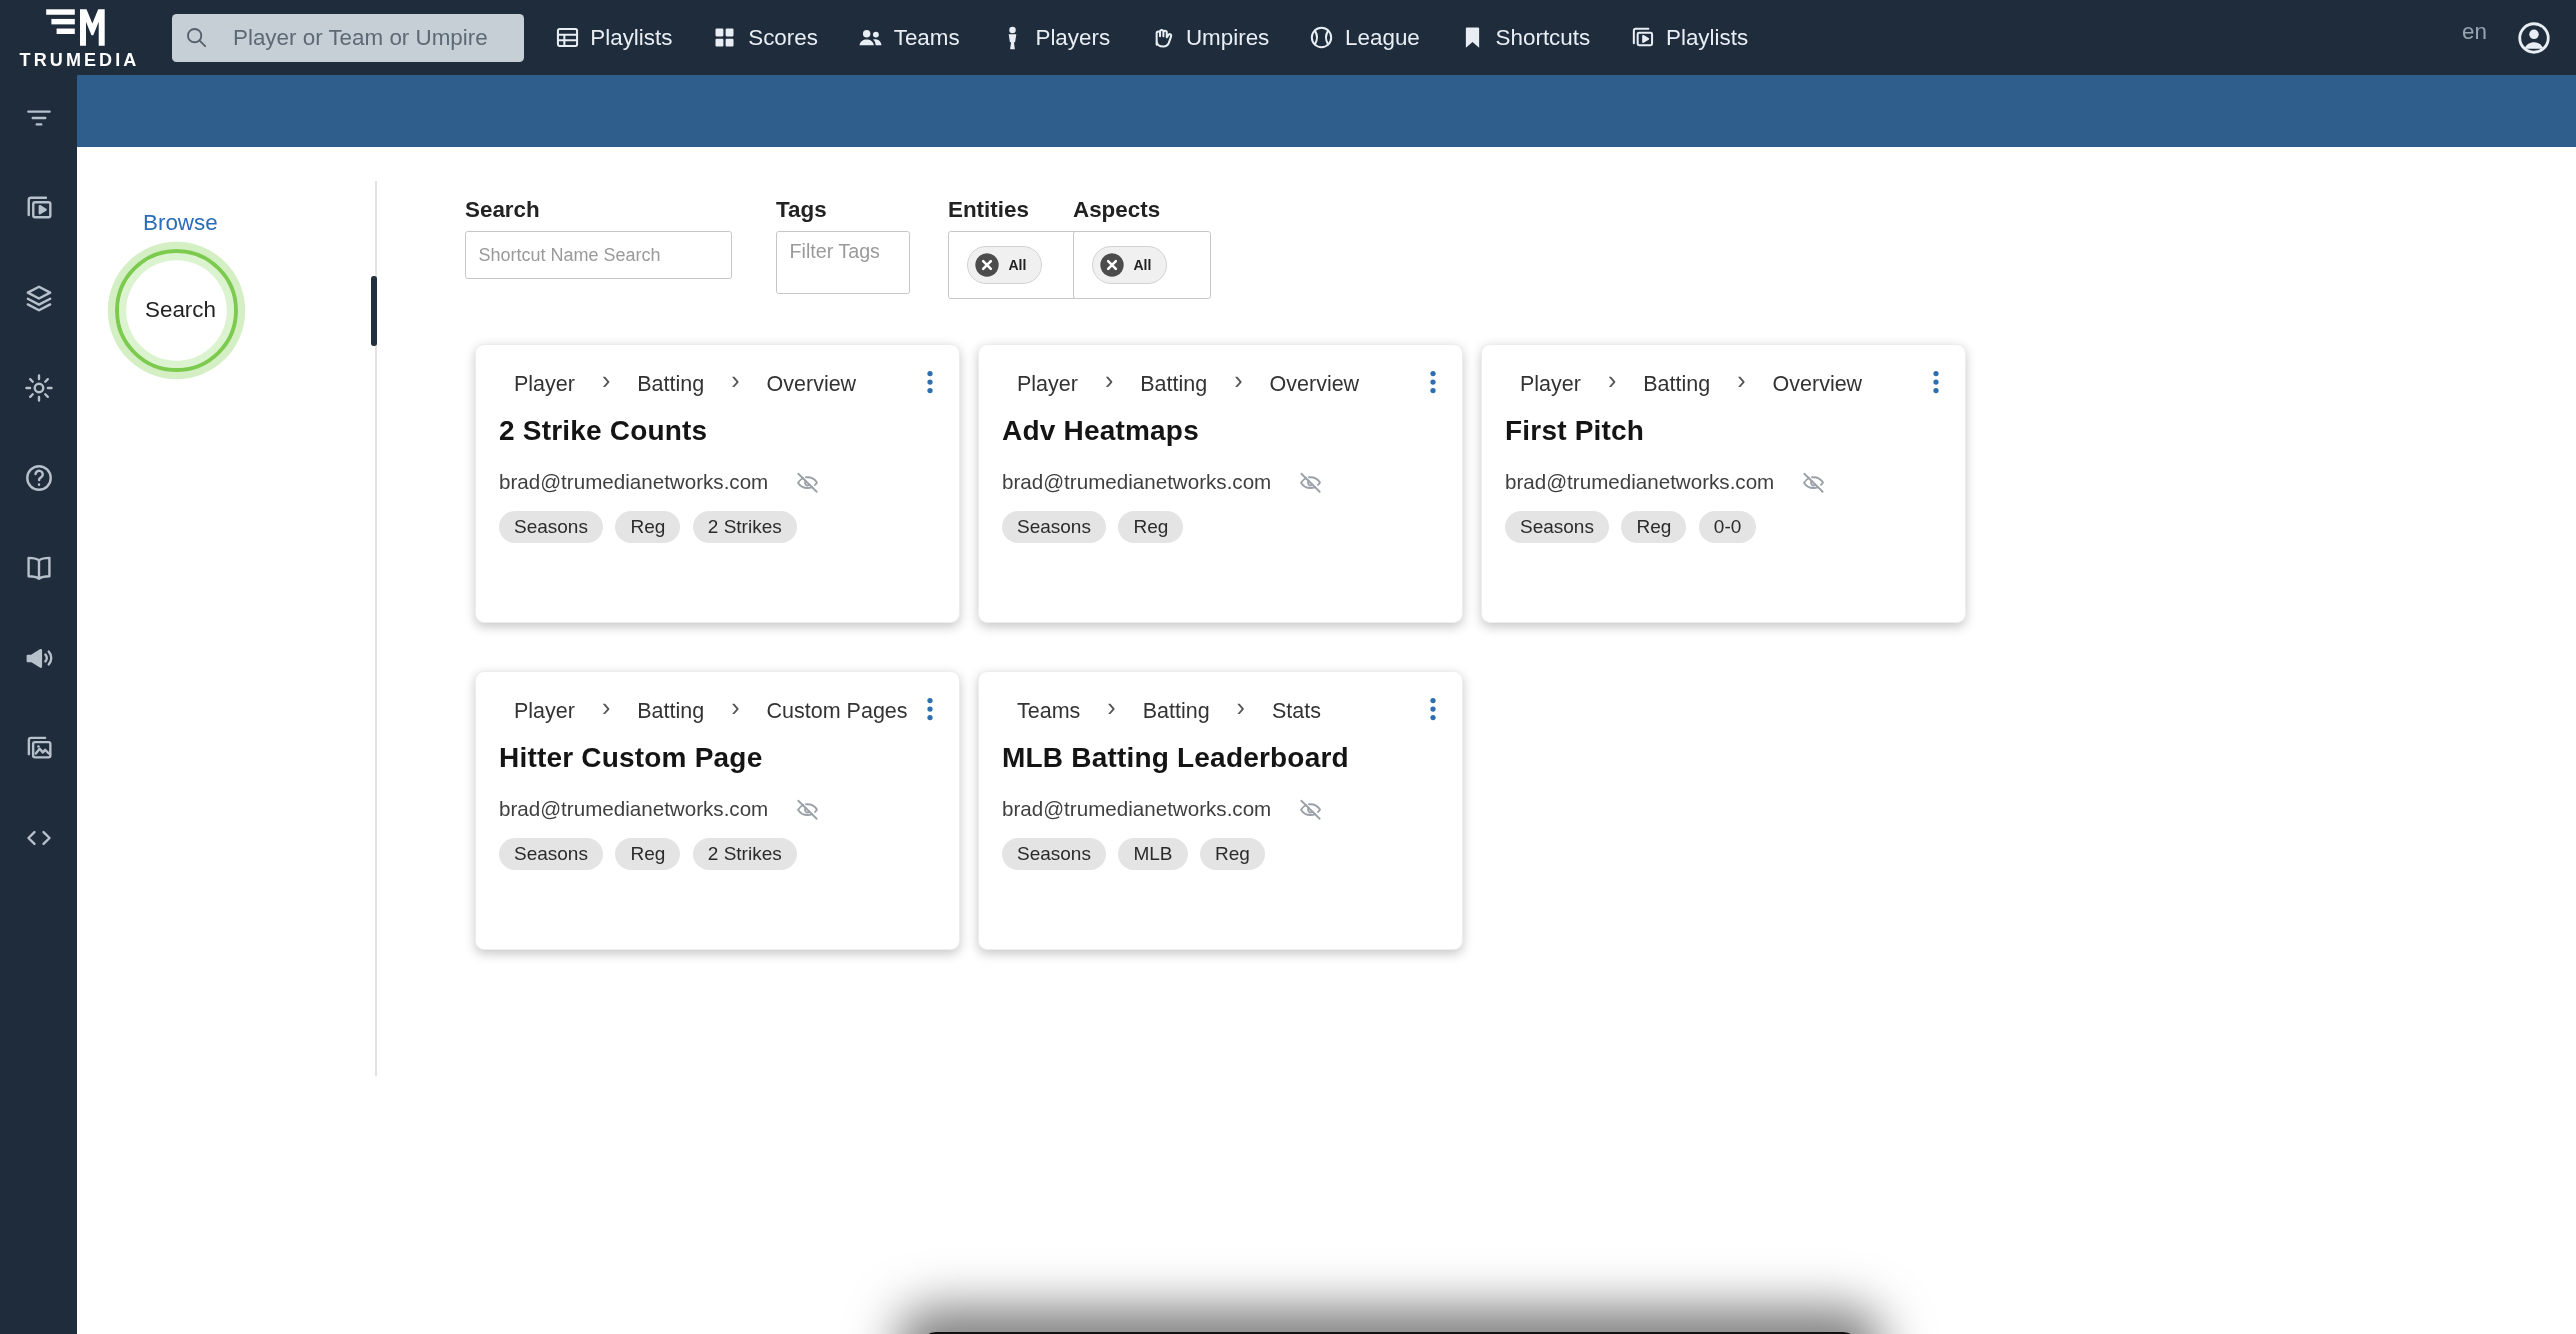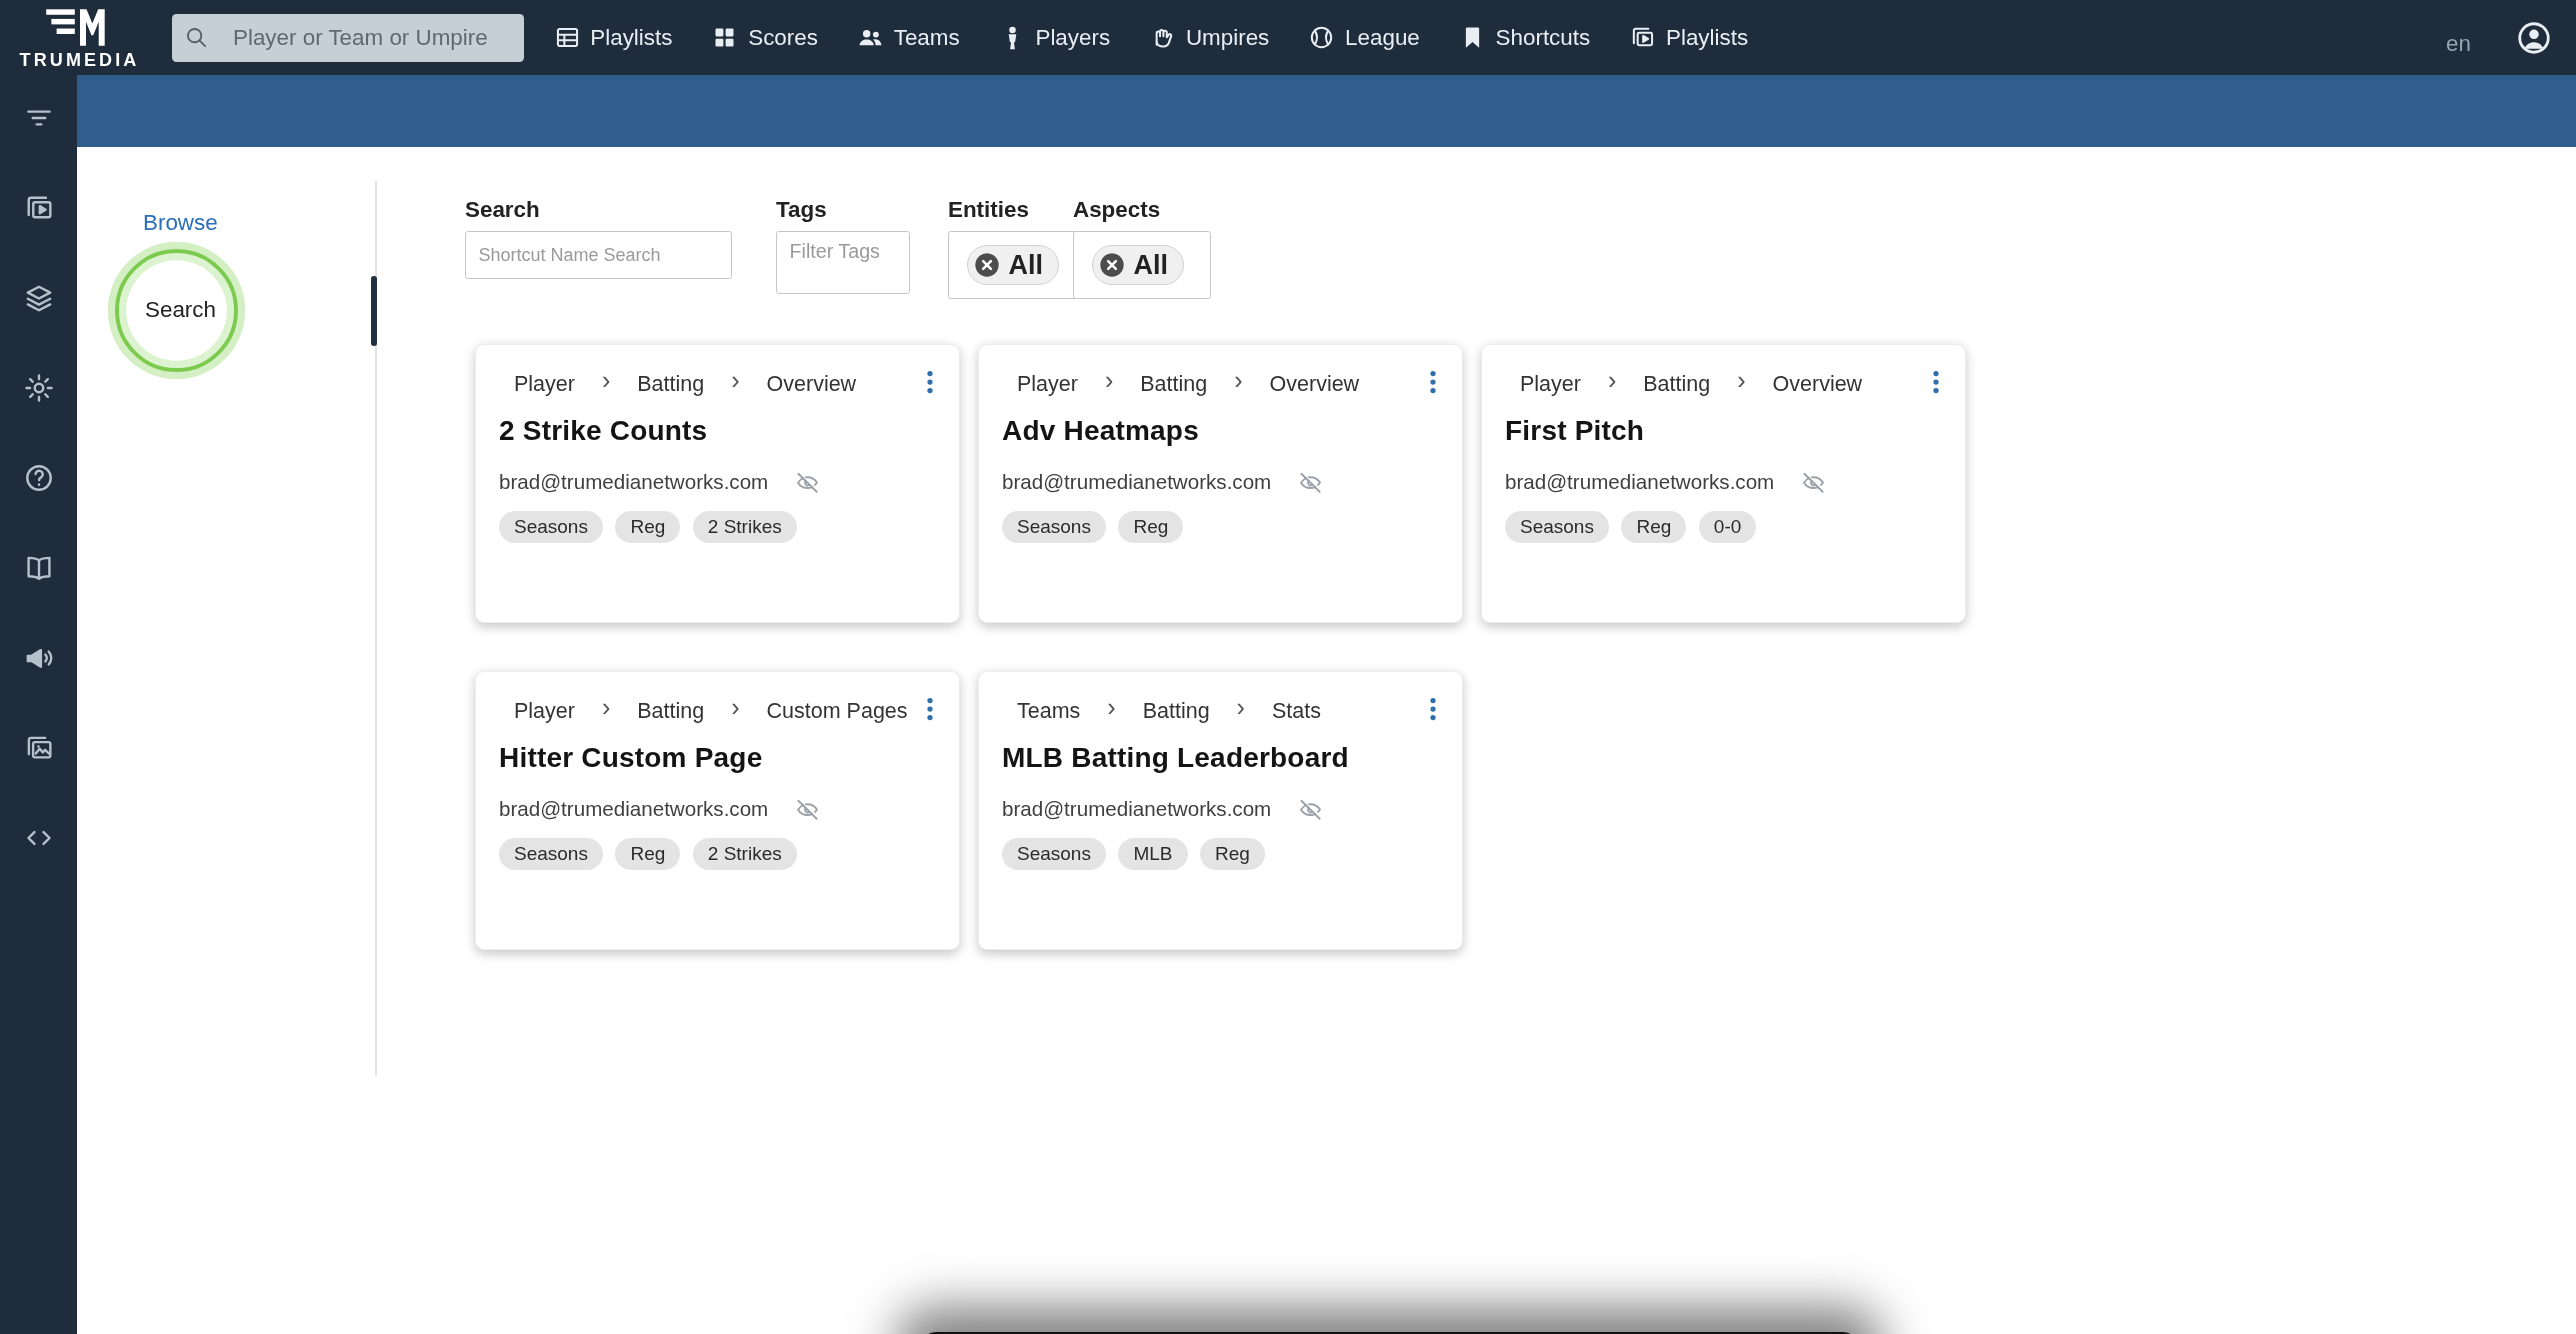--- a/index.html
+++ b/index.html
@@ -19,21 +19,21 @@
   .brand-mark{width:70px;height:39px;}
   .brand-text{color:#fff;font-size:18px;font-weight:bold;letter-spacing:3.1px;}
   .top-search{margin-left:12.5px;width:352px;height:48px;background:#c7cfd6;border-radius:4.5px;display:flex;align-items:center;padding:0 12.5px;gap:24px;}
   .top-search .sicon{width:25px;height:25px;color:#55616c;flex:none;}
   .top-search input{flex:1;background:transparent;border:none;outline:none;font-size:22.4px;color:#333;font-family:inherit;min-width:0;}
   .top-search input::placeholder{color:#5d6974;}
   .top-nav{display:flex;align-items:center;margin-left:30px;gap:39px;}
   .nav-item{display:flex;align-items:center;gap:9.8px;cursor:pointer;white-space:nowrap;}
   .nav-icon{width:27px;height:27px;color:#e8eef4;display:block;}
   .nav-label{color:#e8eef4;font-size:22.4px;}
-  .top-right{margin-left:auto;display:flex;align-items:flex-end;gap:44px;padding-right:23px;}
+  .top-right{margin-left:auto;display:flex;align-items:flex-start;gap:28px;padding-right:23px;}
   .lang{color:#97a5b1;font-size:22.4px;cursor:pointer;}
   .avatar{width:38px;height:38px;color:#e8eef4;cursor:pointer;}
 
   
   .bluebar{position:absolute;left:77px;top:75px;width:2499px;height:72px;background:var(--header-bar-bg);}
 
   
   .sidebar{position:absolute;left:0;top:75px;width:77px;height:1259px;background:var(--topbar-bg);display:flex;flex-direction:column;align-items:center;padding-top:21.5px;gap:47px;z-index:5;}
   .side-item{width:43px;height:43px;display:flex;align-items:center;justify-content:center;color:#b6c1cb;cursor:pointer;}
   .side-icon{width:32px;height:32px;display:block;}
@@ -54,21 +54,21 @@
   .finput input::placeholder{color:#9a9a9a;}
   #f-search{left:388px;top:50px;width:267px;}
   #f-tags{left:699px;top:50px;width:134px;}
   #f-tags .finput{height:63px;align-items:flex-start;padding-top:8px;}
   #f-tags input{font-size:19.7px;}
   #f-entities{left:871px;top:50px;width:138px;}
   #f-aspects{left:996px;top:50px;width:138px;}
   .fbox{margin-top:8px;border:0.9px solid #c6c6c6;border-radius:2.7px;height:68px;display:flex;align-items:center;padding:0 10.7px 0 18px;background:#fff;}
   .chip{display:flex;align-items:center;gap:8px;background:#f0f0f0;border:0.9px solid #d2d2d2;border-radius:894px;padding:3.6px 15px 3.6px 4.5px;cursor:pointer;}
   .chip .x{width:28px;height:28px;color:#4c4c4c;display:block;flex:none;}
-  .chip-label{font-size:27px;font-weight:bold;color:#222;}
+  .chip-label{font-size:14px;font-weight:bold;color:#222;}
 
   
   .cards{position:absolute;left:398px;top:197px;display:grid;grid-template-columns:repeat(3,485px);grid-auto-rows:279px;column-gap:18px;row-gap:48px;}
   .card{background:#fff;border:0.9px solid #ededed;border-radius:9px;box-shadow:0 3.6px 10.7px rgba(0,0,0,.22);padding:23px 23px;position:relative;cursor:pointer;}
   .breadcrumb{font-size:21.5px;color:#333;display:flex;align-items:flex-end;gap:27px;padding-right:45px;flex-wrap:nowrap;white-space:nowrap;margin-left:15px;}
   .breadcrumb .sep{color:#555;font-size:25px;line-height:1;padding-bottom:3.6px;}
   .kebab{position:absolute;right:14.3px;top:21.5px;width:30px;height:30px;color:#2f6fad;cursor:pointer;}
   .card-title{margin-top:18px;font-size:28px;font-weight:bold;color:#141414;letter-spacing:0.2px;}
   .card-owner{margin-top:23px;display:flex;align-items:center;gap:27px;}
   .owner-email{font-size:20.6px;color:#3f3f3f;}

